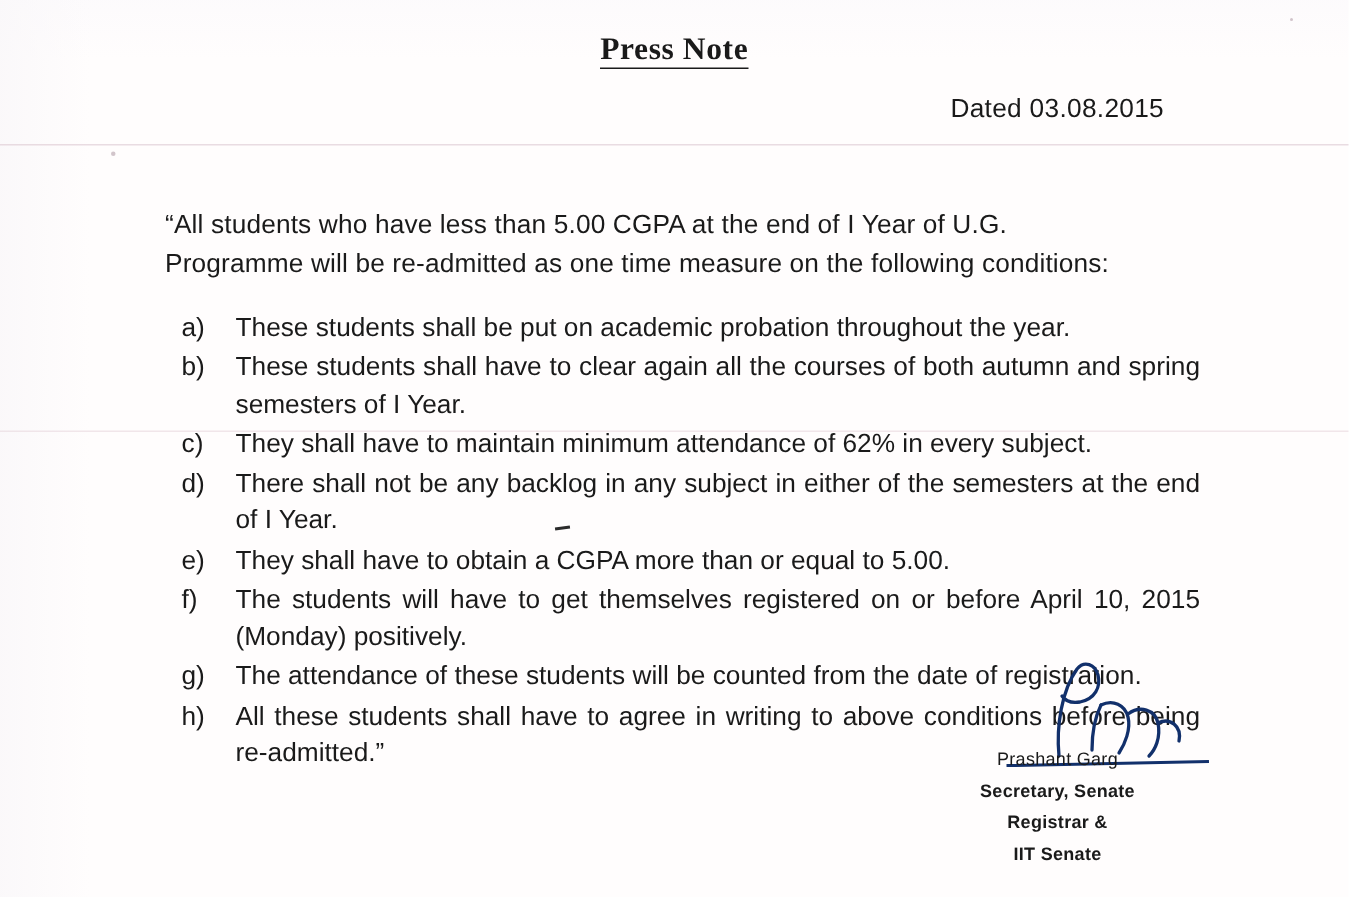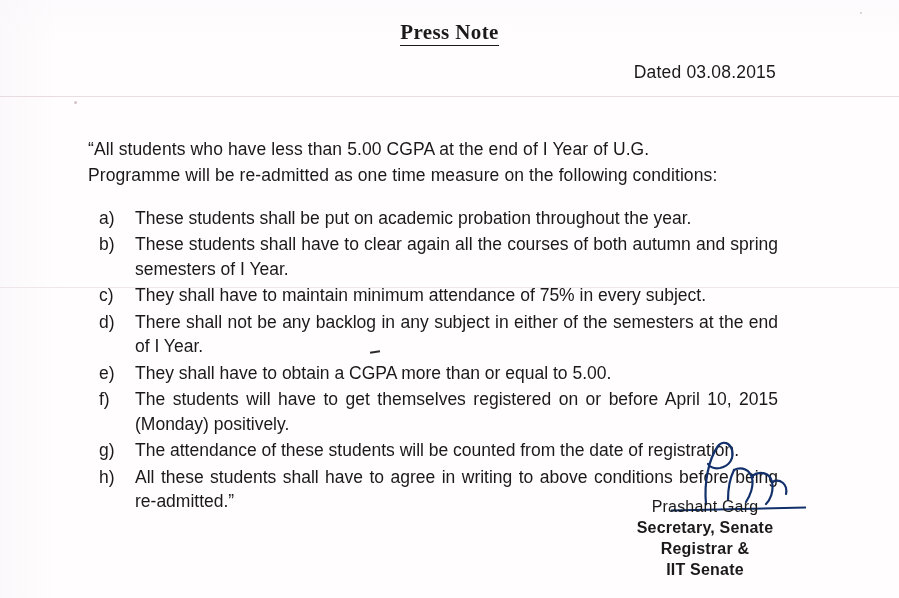--- a/index.html
+++ b/index.html
@@ -64,21 +64,21 @@
     top: 62px;
     right: 123px;
     font-size: 17.5px;
     letter-spacing: 0.2px;
     margin-left: 24px;
   }
 
   .body-block {
     position: absolute;
     top: 118px;
-    left: 88px;
+    left: 110px;
     width: 690px;
   }
   .lead {
     font-size: 17.5px;
     line-height: 26px;
     text-align: justify;
     text-align-last: left;
     letter-spacing: 0.1px;
   }
   .lead .l2 { display: block; }
@@ -131,21 +131,21 @@
     background: #12306b;
     transform: rotate(-1.2deg);
   }
 
   .signoff {
     position: absolute;
     top: 496px;
     left: 560px;
     width: 290px;
     text-align: center;
-    font-size: 16px;
+    font-size: 12px;
     line-height: 21px;
   }
   .signoff .name {
     font-weight: normal;
     letter-spacing: 0.2px;
   }
   .signoff .role {
     font-weight: bold;
     letter-spacing: 0.2px;
   }
@@ -176,21 +176,21 @@
       <li>
         <span class="marker">a)</span>
         <span>These students shall be put on academic probation throughout the year.</span>
       </li>
       <li>
         <span class="marker">b)</span>
         <span>These students shall have to clear again all the courses of both autumn and spring semesters of I Year.</span>
       </li>
       <li>
         <span class="marker">c)</span>
-        <span>They shall have to maintain minimum attendance of 75% in every subject.</span>
+        <span>They shall have to maintain minimum attendance of 62% in every subject.</span>
       </li>
       <li>
         <span class="marker">d)</span>
         <span>There shall not be any backlog in any subject in either of the semesters at the end of I Year.</span>
       </li>
       <li>
         <span class="marker">e)</span>
         <span>They shall have to obtain a CGPA more than or equal to 5.00.</span>
       </li>
       <li>

